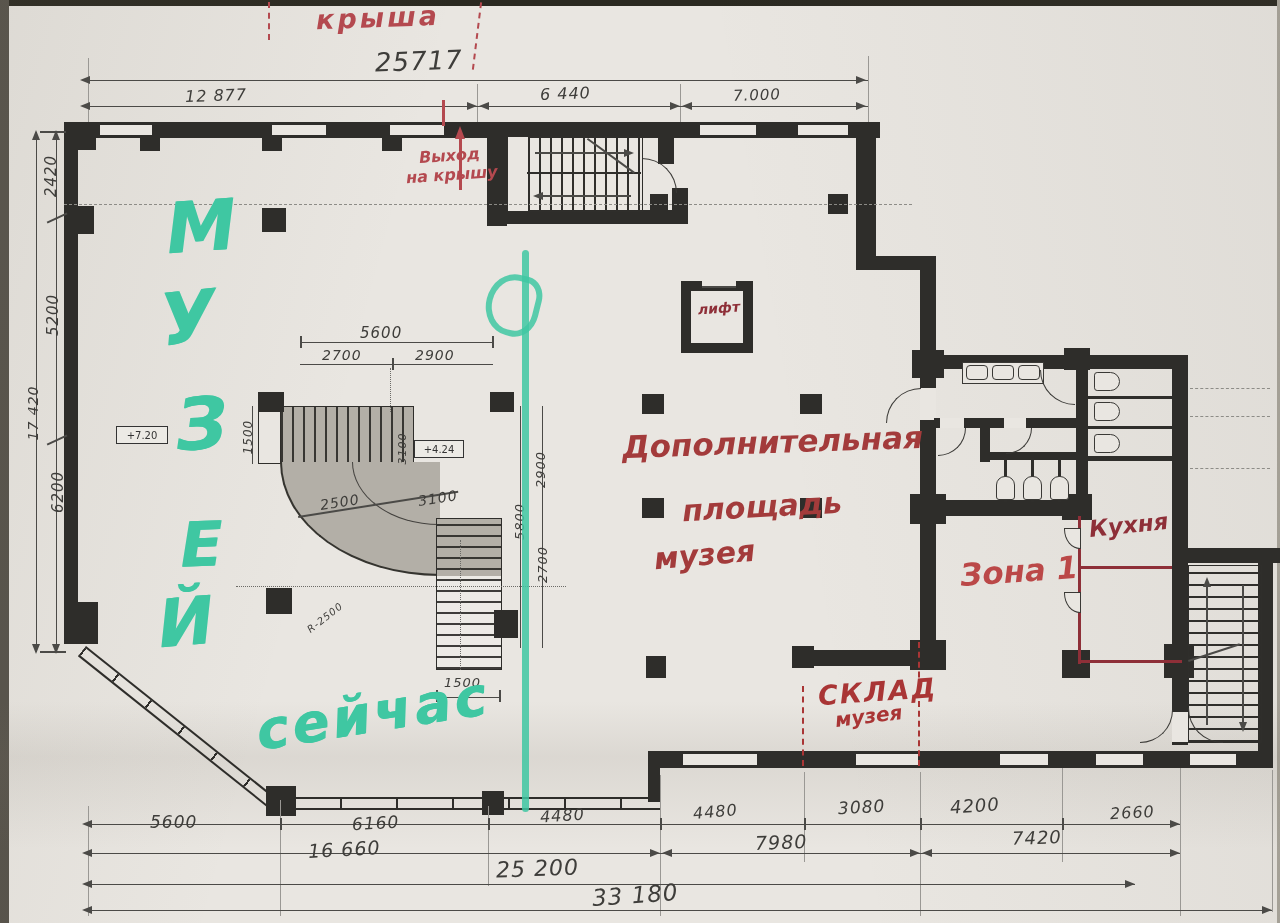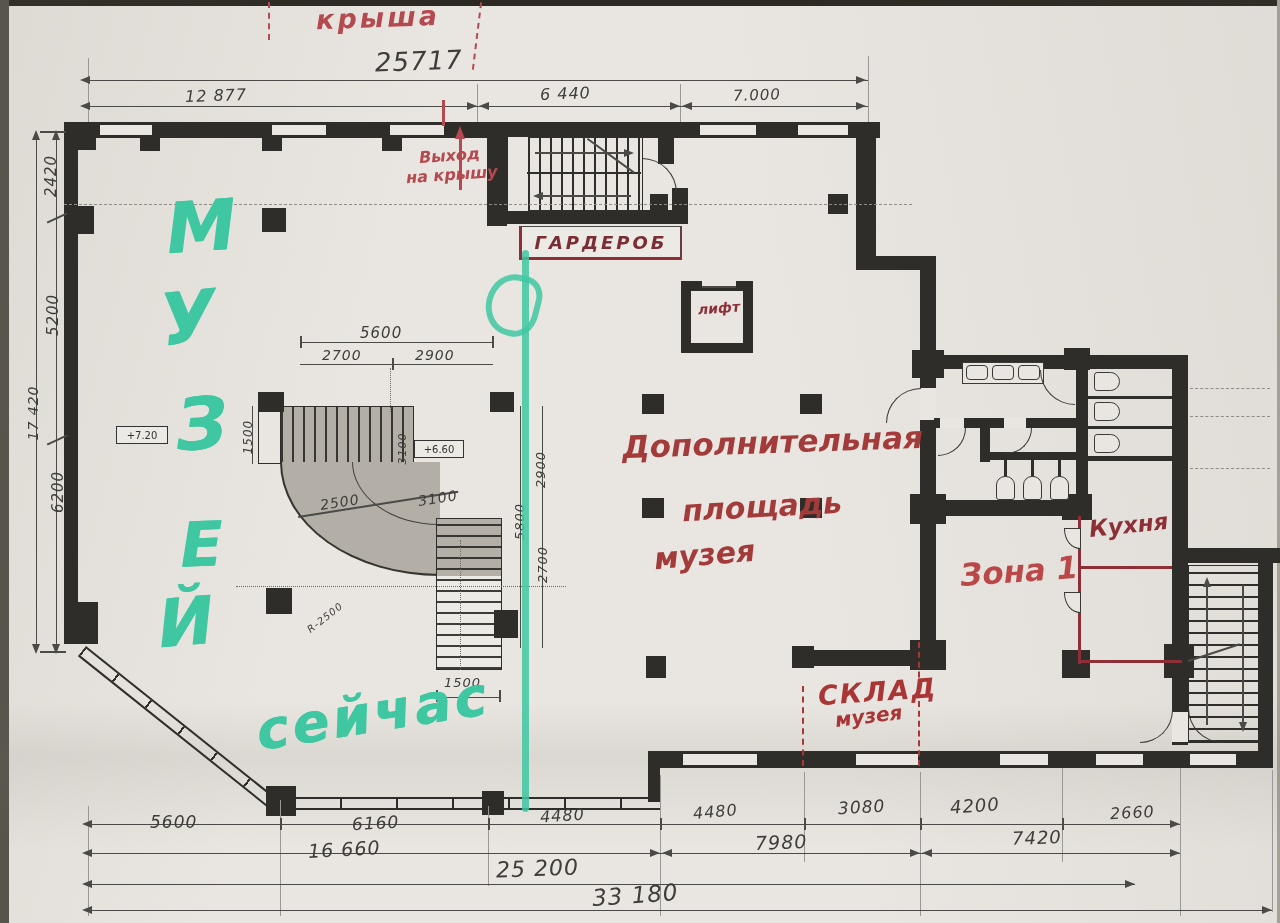--- a/index.html
+++ b/index.html
@@ -96,23 +96,20 @@
   <div class="arc" style="left:642px;top:158px;width:34px;height:34px;border-left:none;border-bottom:none;border-radius:0 100% 0 0;"></div>
   <div class="abs" style="left:527px;top:136px;width:114px;height:74px;border:1.5px solid #2f2e2b;background:repeating-linear-gradient(90deg,#2f2e2b 0 1.8px,transparent 1.8px 11px);"></div>
   <div class="g" style="left:507px;top:136px;width:20px;height:74px;border:1.5px solid #2f2e2b;"></div>
   <div class="ln" style="left:527px;top:172px;width:114px;height:2px;background:#2f2e2b;"></div>
   <div class="ln" style="left:535px;top:152px;width:90px;height:1.5px;"></div>
   <div class="tri tr" style="left:624px;top:149px;"></div>
   <div class="ln" style="left:541px;top:195px;width:90px;height:1.5px;"></div>
   <div class="tri tl" style="left:533px;top:192px;"></div>
   <div class="ln" style="left:588px;top:138px;width:58px;height:1.5px;transform:rotate(36deg);transform-origin:0 0;"></div>
 
-  <div class="abs" style="left:519px;top:226px;width:158px;height:30px;background:#eceae5;border-top:1.5px solid #4a4945;border-right:2px solid #6b3a40;border-bottom:3px solid #8e2f38;border-left:3px solid #8e2f38;display:flex;align-items:center;justify-content:center;">
-    <span class="abs" style="position:static;color:#7a2d35;font-weight:bold;font-size:18px;letter-spacing:3px;font-style:italic;">ГАРДЕРОБ</span>
-  </div>
 
   <div class="w" style="left:681px;top:281px;width:72px;height:72px;"></div>
   <div class="g" style="left:691px;top:291px;width:52px;height:52px;"></div>
   <div class="g" style="left:702px;top:281px;width:34px;height:5px;"></div>
   <div class="ln" style="left:702px;top:286px;width:34px;height:1.5px;"></div>
   <div class="rd" style="left:697px;top:300px;width:44px;text-align:center;font-size:14px;color:#8e2f38;transform:rotate(-4deg);">лифт</div>
 
   <div class="w" style="left:920px;top:355px;width:268px;height:14px;"></div>
   <div class="w" style="left:1064px;top:348px;width:26px;height:22px;"></div>
   <div class="w" style="left:1172px;top:355px;width:16px;height:390px;"></div>
@@ -171,21 +168,21 @@
   <div class="abs" style="left:236px;top:586px;width:330px;border-top:1.5px dotted #6c6b67;"></div>
   <div class="abs" style="left:390px;top:368px;height:44px;border-left:1.5px dotted #6c6b67;"></div>
   <div class="abs" style="left:460px;top:540px;height:130px;border-left:1.5px dotted #6c6b67;"></div>
 
   <div class="ln" style="left:298px;top:516px;width:162px;height:1.5px;transform:rotate(-9deg);transform-origin:0 0;"></div>
   <div class="dt" style="left:320px;top:494px;font-size:14px;transform:rotate(-9deg);">2500</div>
   <div class="dt" style="left:418px;top:490px;font-size:14px;transform:rotate(-9deg);">3100</div>
   <div class="dt" style="left:304px;top:612px;font-size:10px;transform:rotate(-38deg);">R-2500</div>
 
   <div class="abs" style="left:414px;top:440px;width:48px;height:16px;border:1.5px solid #333;background:#eceae5;display:flex;align-items:center;justify-content:center;">
-    <span style="font-size:10px;color:#333;font-family:'DejaVu Sans',sans-serif;">+6.60</span>
+    <span style="font-size:10px;color:#333;font-family:'DejaVu Sans',sans-serif;">+4.24</span>
   </div>
   <div class="abs" style="left:116px;top:426px;width:50px;height:16px;border:1.5px solid #333;background:#eceae5;display:flex;align-items:center;justify-content:center;">
     <span style="font-size:10px;color:#333;font-family:'DejaVu Sans',sans-serif;">+7.20</span>
   </div>
 
   <div class="ln" style="left:300px;top:342px;width:193px;height:1px;"></div>
   <div class="ln" style="left:300px;top:364px;width:193px;height:1px;"></div>
   <div class="tick" style="left:300px;top:336px;"></div>
   <div class="tick" style="left:392px;top:358px;"></div>
   <div class="tick" style="left:492px;top:336px;"></div>

